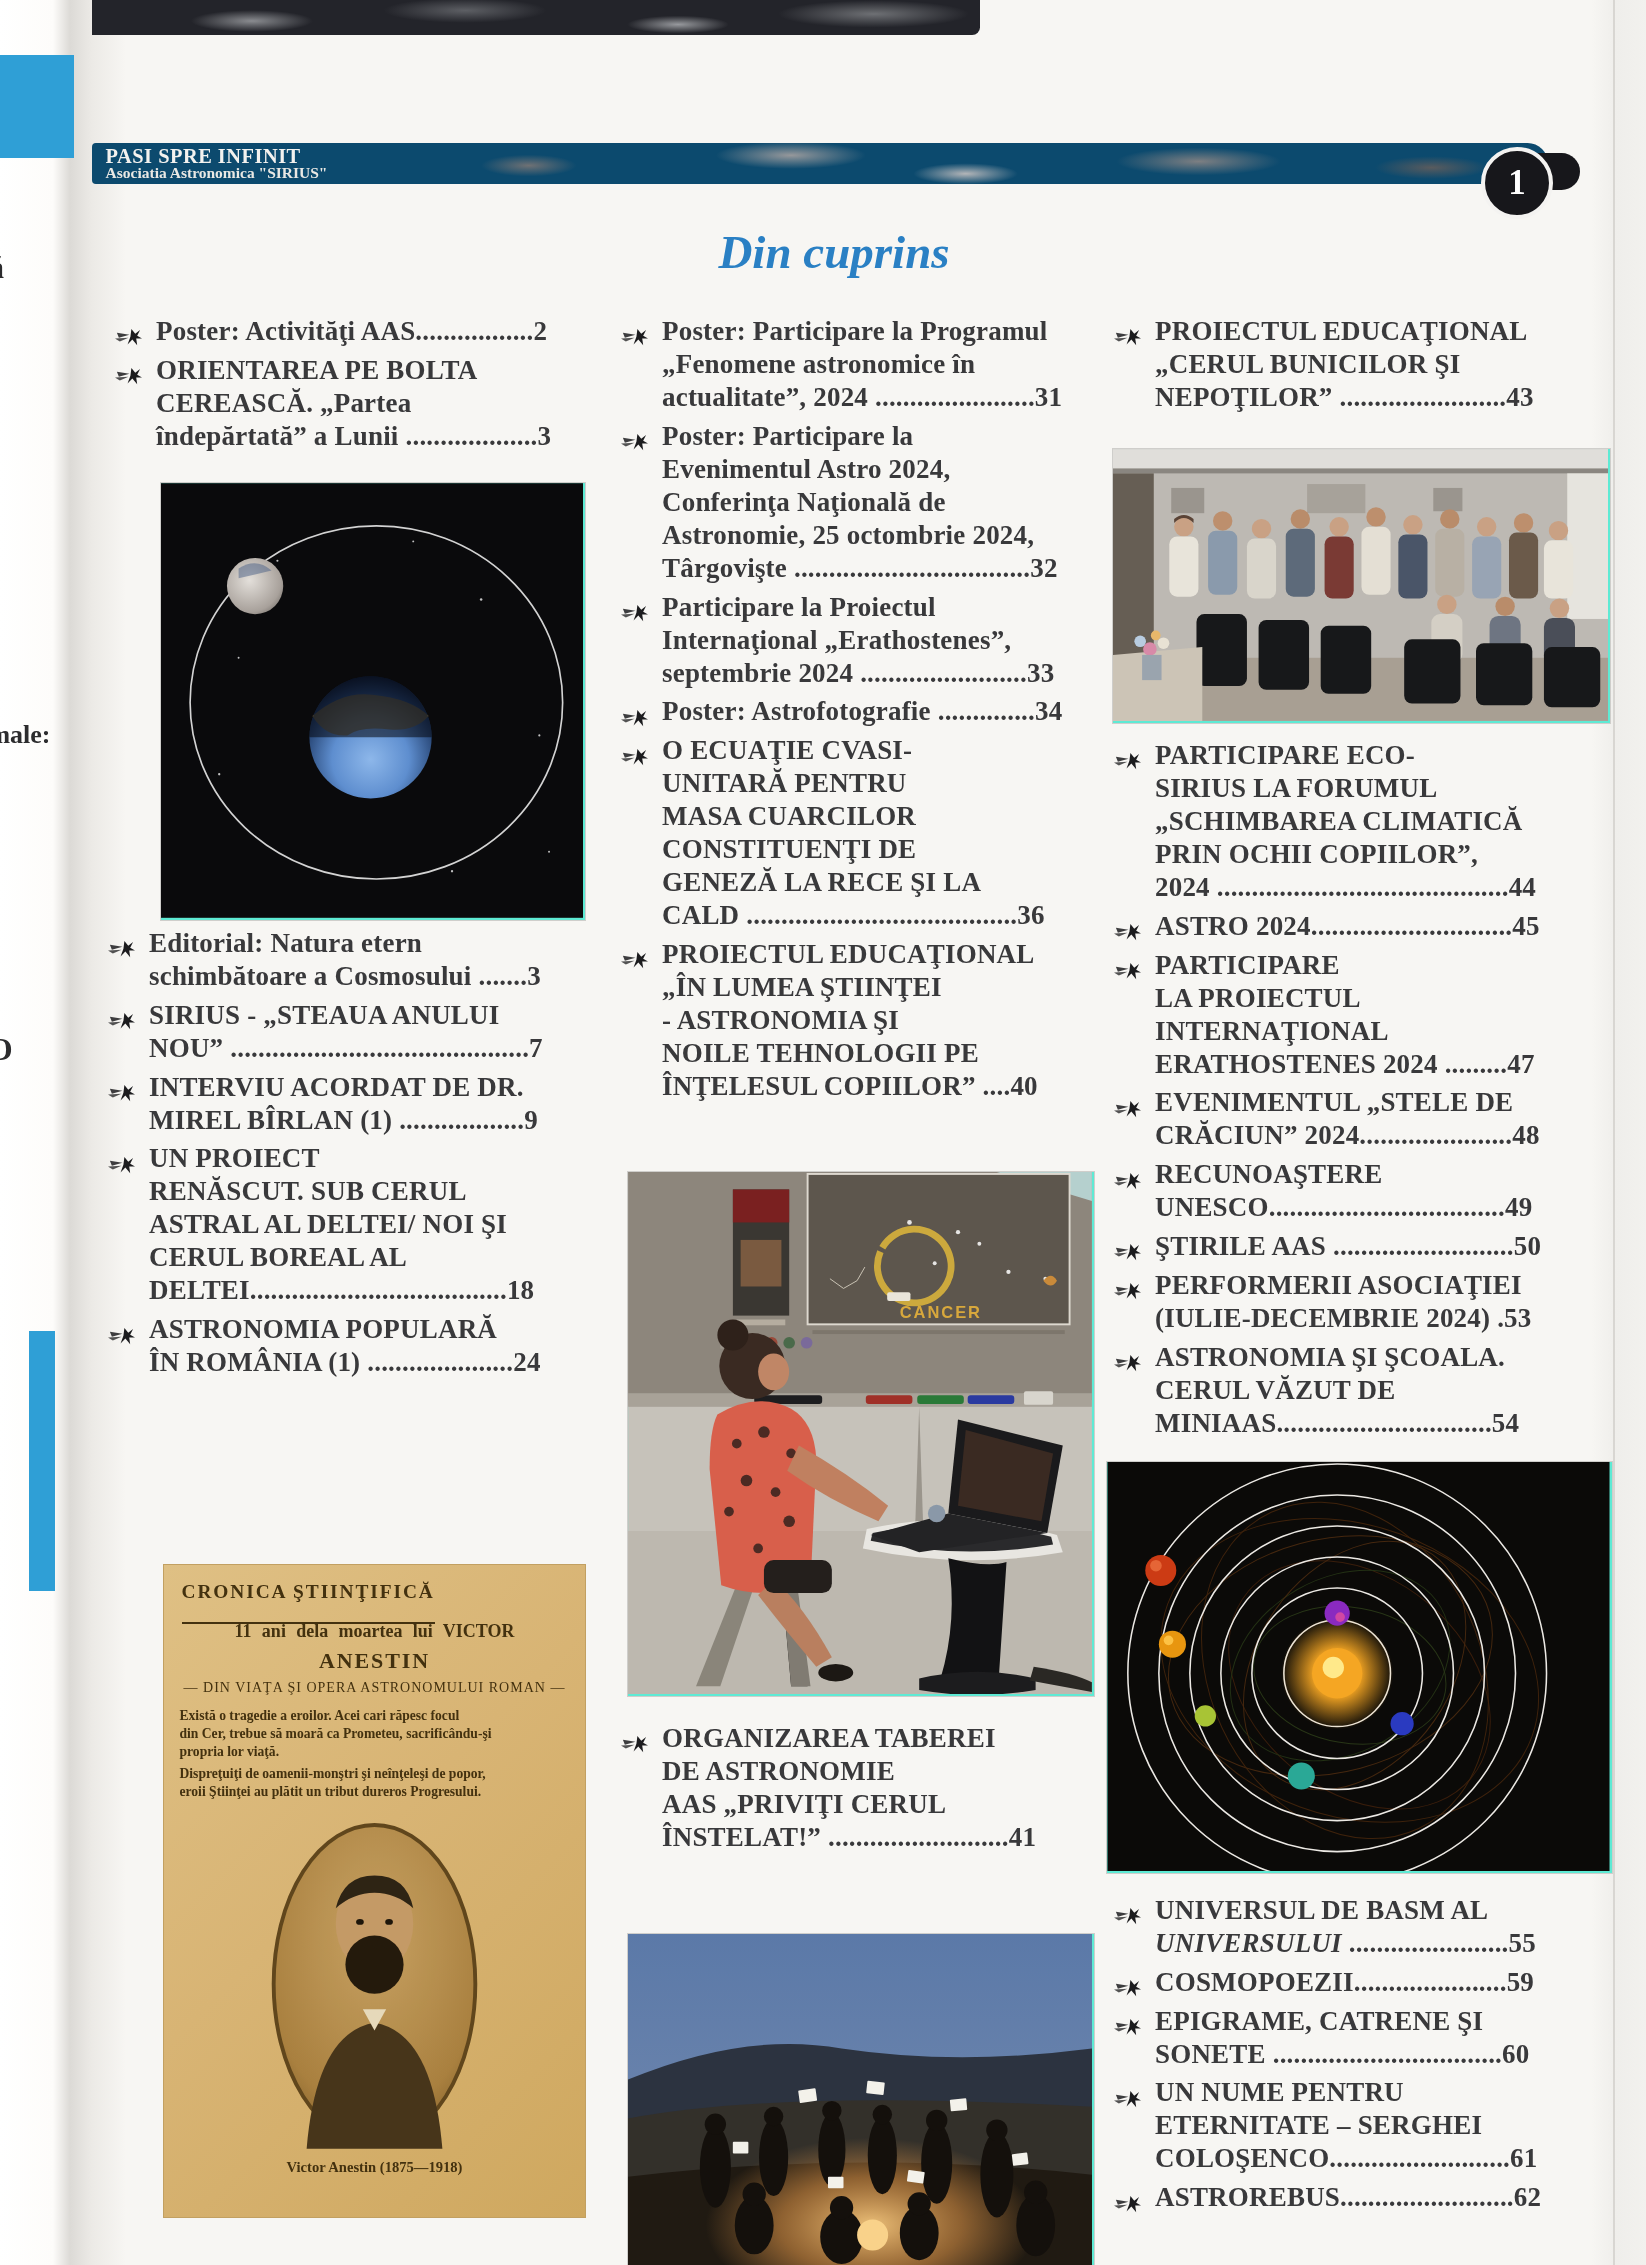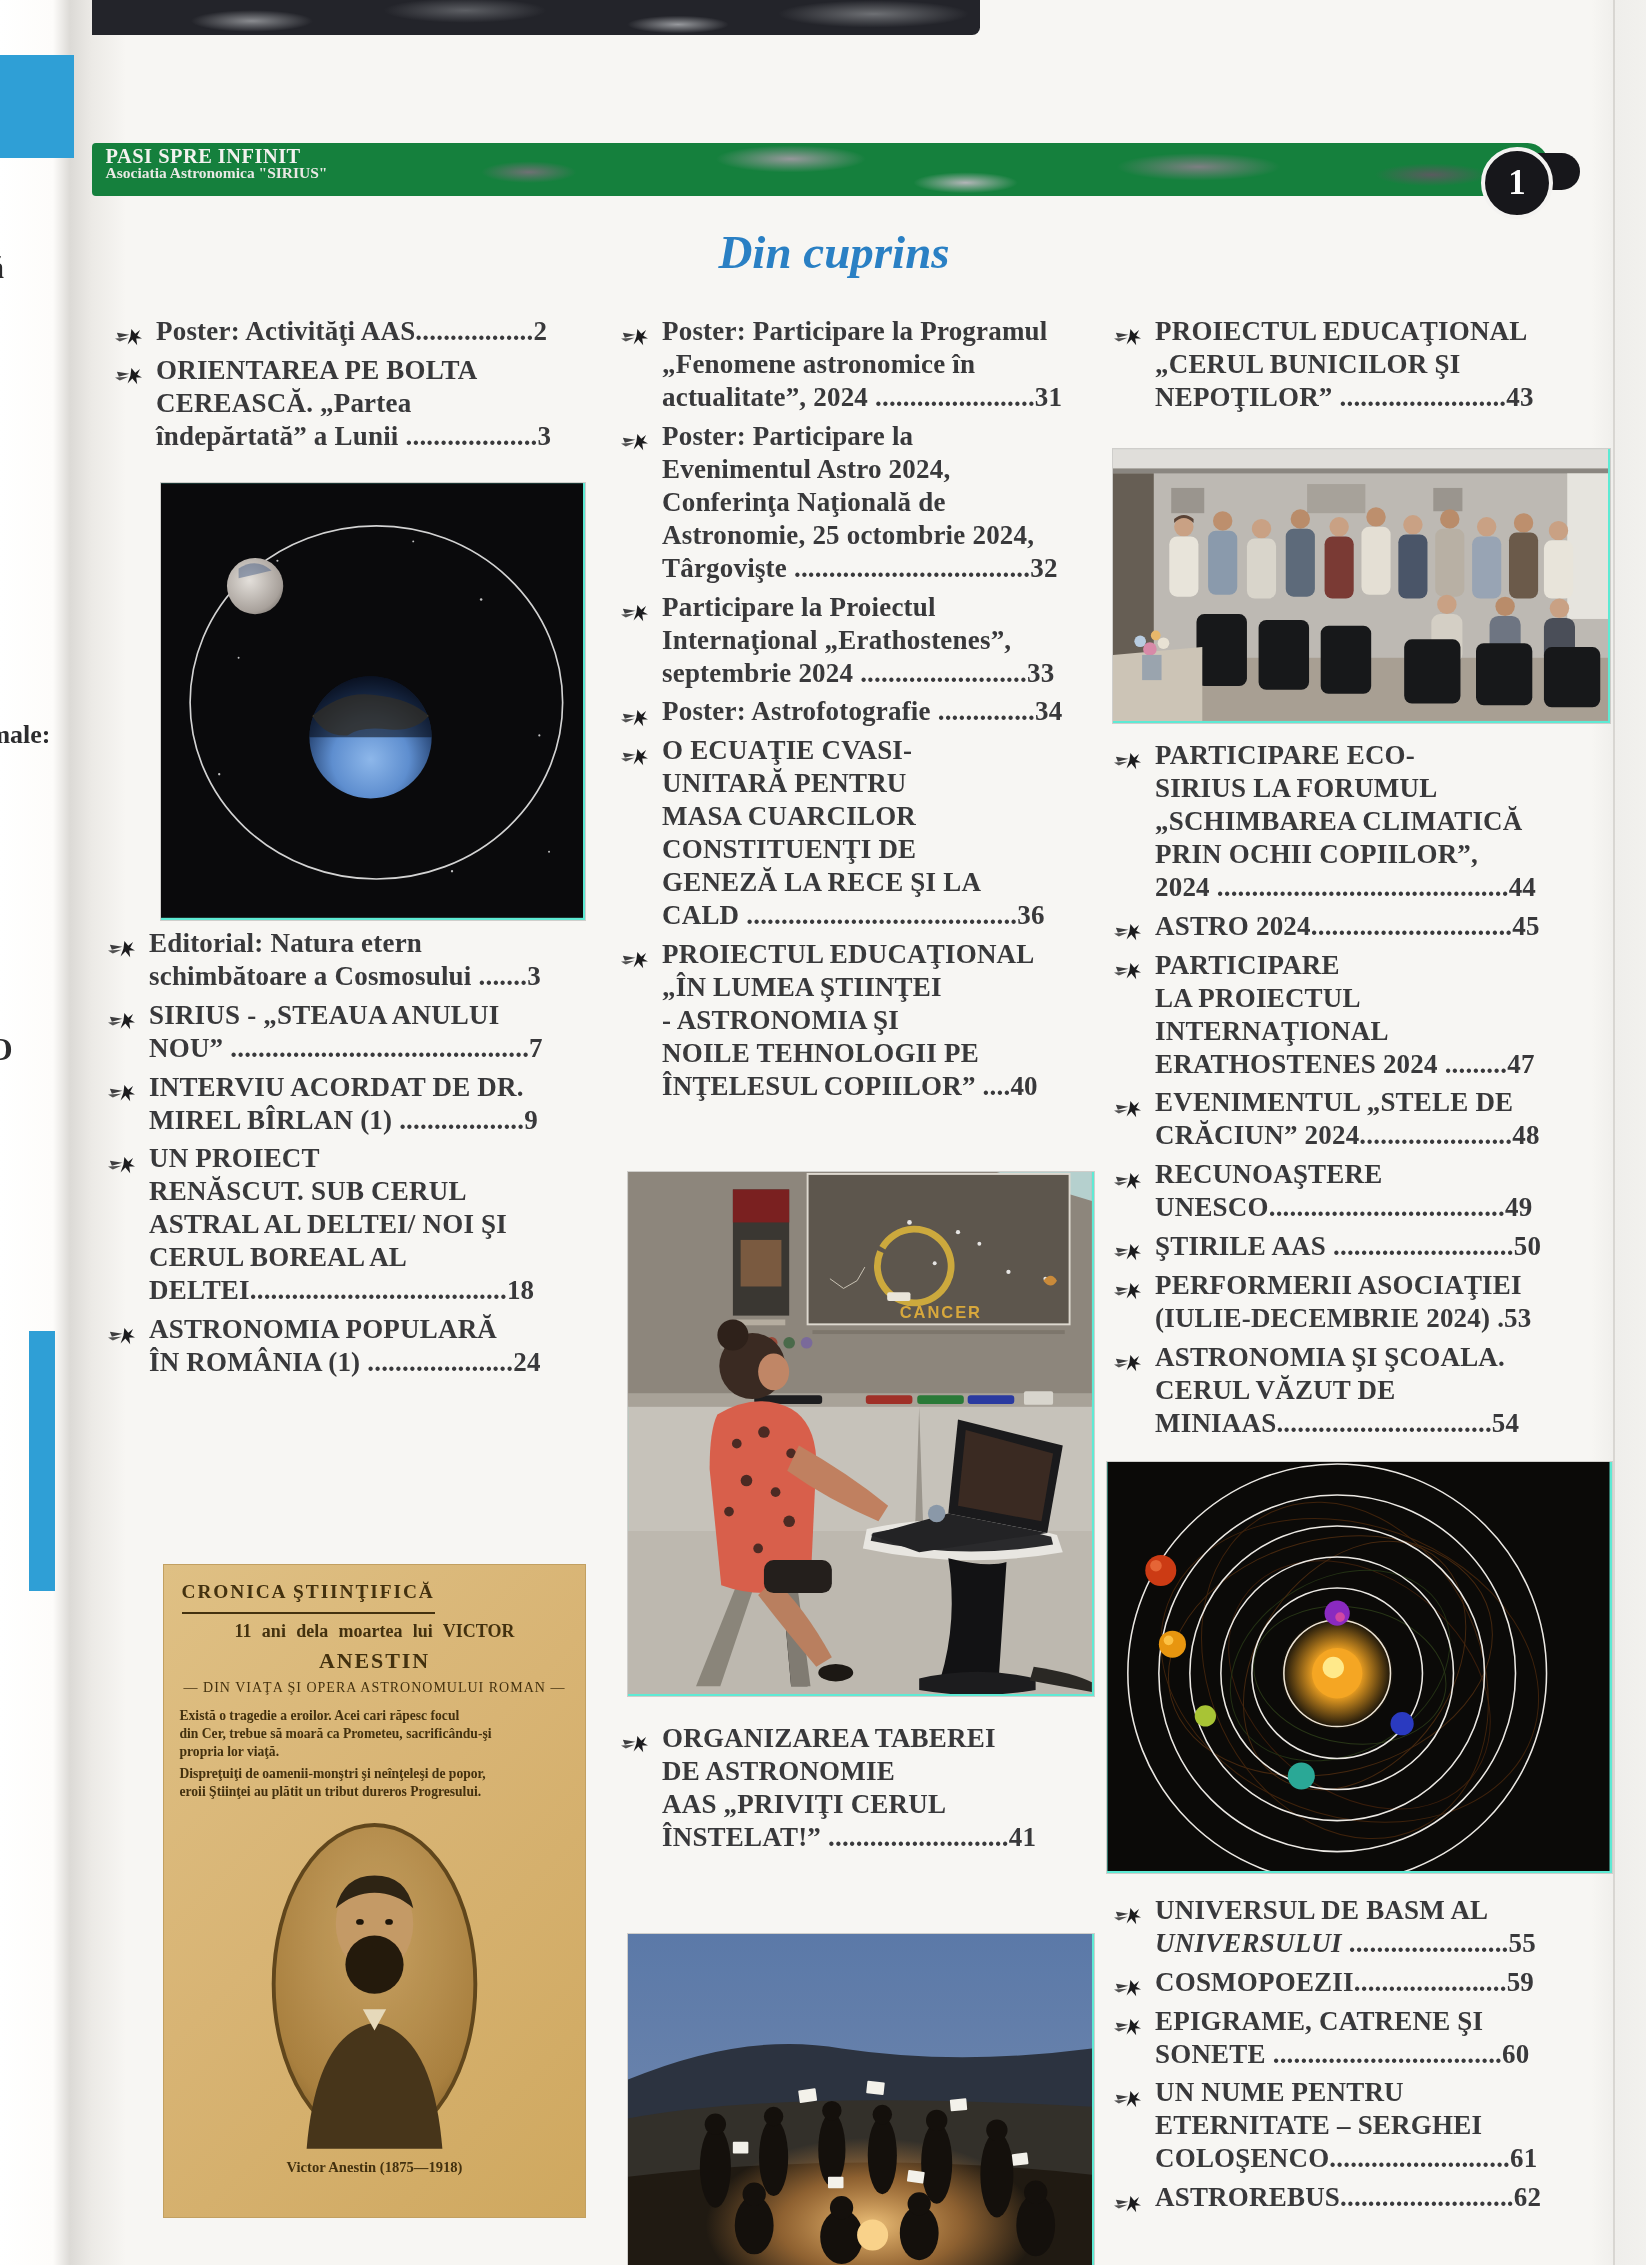--- a/index.html
+++ b/index.html
@@ -17,21 +17,21 @@
     radial-gradient(78px 13.6px at 66% 70%, #97999d 0%, transparent 65%),
     radial-gradient(136px 19.4px at 88% 40%, #6e7074 0%, transparent 70%);}
   .blue-strip-a{position:absolute;left:0;top:55px;width:74px;height:103px;background:#2f9fd6;}
   .blue-strip-b{position:absolute;left:29px;top:1331px;width:26px;height:260px;background:#2f9fd6;}
   .bleed{position:absolute;left:-11.6px;color:#2c2c2e;font-weight:bold;}
   .bleed1{top:250px;font-size:31px;}
   .bleed2{top:720px;font-size:26px;}
   .bleed3{top:1032px;font-size:31px;}
 
   
-  .band{position:absolute;left:92px;top:143px;width:1456px;height:53px;background:#15803d;
+  .band{position:absolute;left:92px;top:143px;width:1456px;height:41px;background:#0c4a6e;
     border-radius:3.9px 20.4px 20.4px 3.9px;overflow:hidden;}
   .band .tx{position:absolute;inset:0;background:
     radial-gradient(68px 15.5px at 30% 55%, #6f7174 0%, transparent 70%),
     radial-gradient(107px 19.4px at 48% 30%, #96989b 0%, transparent 70%),
     radial-gradient(87px 17.5px at 60% 75%, #b3b5b8 0%, transparent 60%),
     radial-gradient(126px 21.3px at 76% 45%, #7d7f82 0%, transparent 65%),
     radial-gradient(87px 17.5px at 92% 60%, #595b5e 0%, transparent 65%);}
   .band-title{position:absolute;left:13.6px;top:2.9px;color:#f3f2ef;font-weight:bold;font-size:20.4px;letter-spacing:0.5px;line-height:20.4px;white-space:nowrap;}
   .band-sub{position:absolute;left:13.6px;top:22px;color:#e9e8e4;font-weight:bold;font-size:15.5px;line-height:15.5px;white-space:nowrap;}
   .band-pill{position:absolute;left:1510px;top:153px;width:70px;height:37px;background:#17171b;border-radius:18.4px;}
@@ -63,21 +63,21 @@
   .ph-camp{left:627px;top:1933px;width:466px;height:333px;border-bottom:none;}
   .ph-group{left:1112px;top:448px;width:497px;height:274px;}
   .ph-solar{left:1106px;top:1461px;width:505px;height:411px;}
   .photo svg{display:block;}
 
   
   .clip{position:absolute;left:163px;top:1564px;width:421px;height:652px;
     background:linear-gradient(135deg,#dfc084 0%,#d8b474 45%,#cfa85f 100%);
     border:1px solid #c2a061;color:#43310f;overflow:hidden;}
   .clip-h{position:absolute;left:17.5px;top:15.5px;font-size:19.4px;font-weight:bold;letter-spacing:1.9px;
-    border-bottom:2.9px solid #43310f;padding-bottom:9px;}
+    border-bottom:2.9px solid #43310f;padding-bottom:19px;}
   .clip-t1{position:absolute;left:0;top:56px;width:100%;text-align:center;font-size:18px;font-weight:bold;word-spacing:5.8px;}
   .clip-t2{position:absolute;left:0;top:83px;width:100%;text-align:center;font-size:22px;font-weight:bold;letter-spacing:1.9px;}
   .clip-sub{position:absolute;left:0;top:115px;width:100%;text-align:center;font-size:14px;font-weight:normal;letter-spacing:1px;}
   .clip-p{position:absolute;left:15.5px;width:390px;font-size:13.6px;font-weight:bold;line-height:1.32;white-space:pre-line;}
   .clip-p1{top:142px;}
   .clip-p2{top:200px;}
   .clip-portrait{position:absolute;left:99px;top:254px;}
   .clip-cap{position:absolute;left:0;top:594px;width:100%;text-align:center;font-size:14.6px;font-weight:bold;}
 </style>
 </head>

